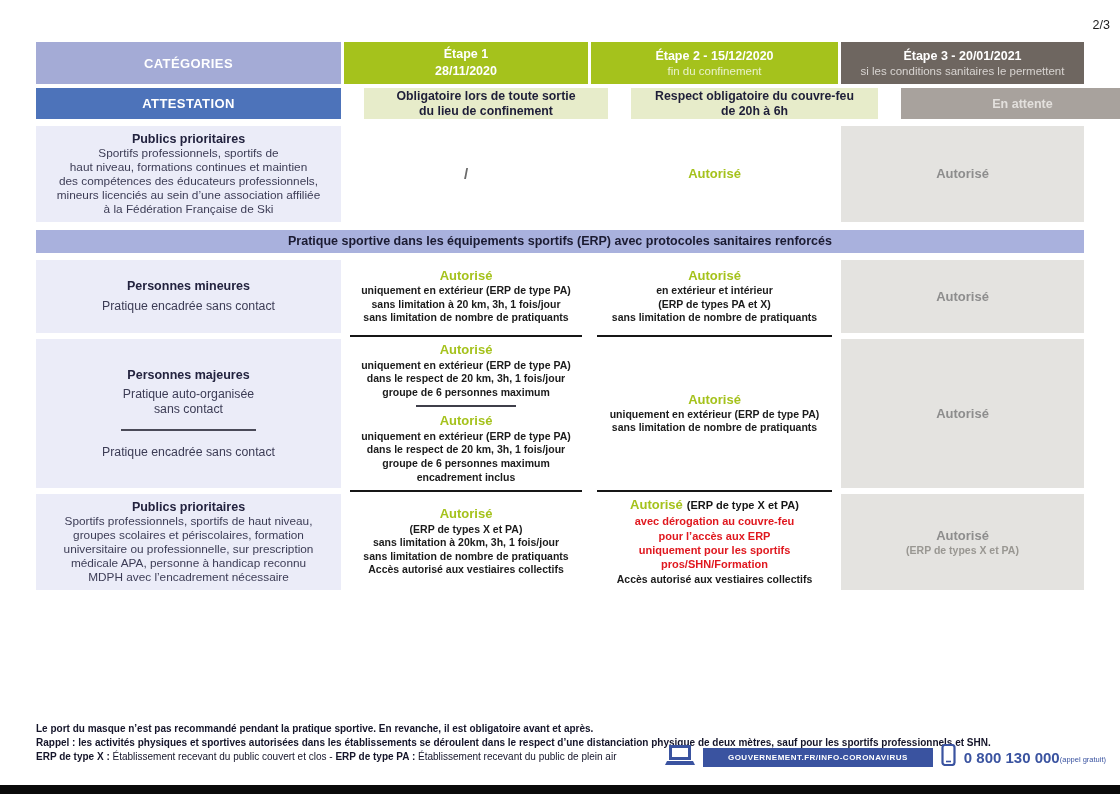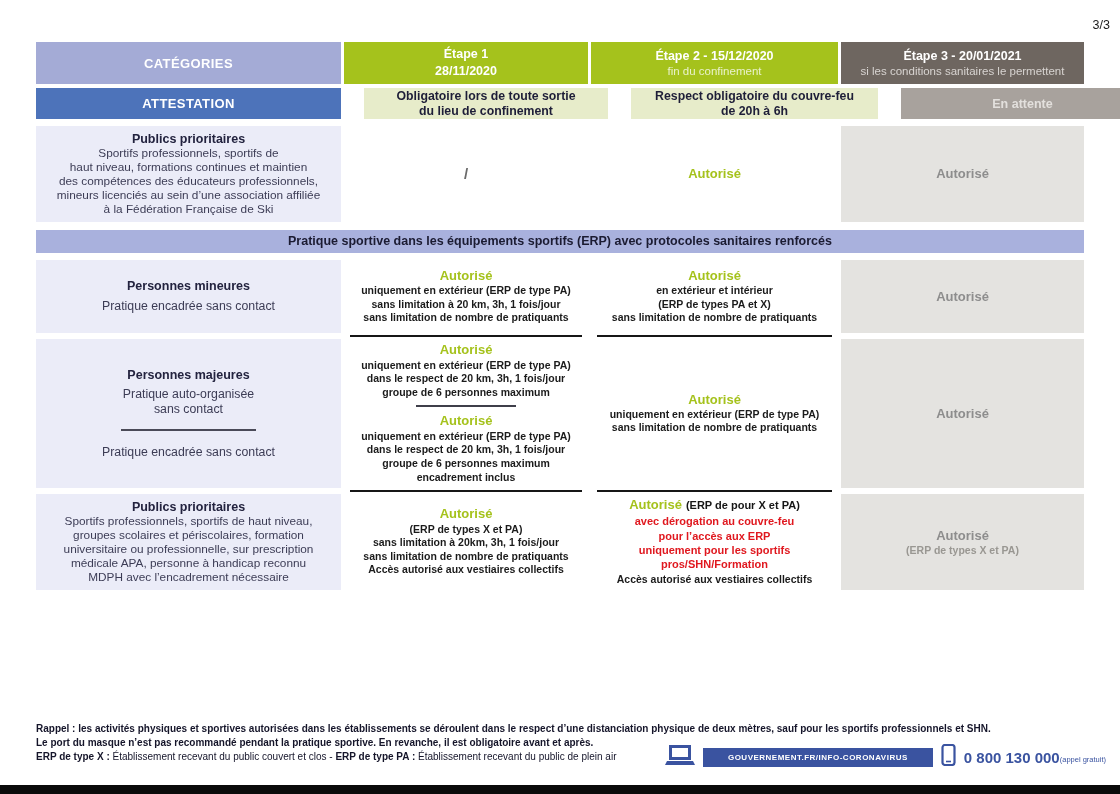--- a/index.html
+++ b/index.html
@@ -79,21 +79,21 @@
   .phone-number { color:#3a53a0; font-weight:bold; font-size:15px; line-height:1; white-space:nowrap; }
   .phone-note { color:#3a53a0; font-size:7.5px; line-height:1.3; }
 
   .bottom-bar { position:absolute; left:0; right:0; bottom:0; height:9px; background:#0a0a0a; }
 </style>
 </head>
 <body>
 
 <div class="page">
 
-  <div class="page-num">3/3</div>
+  <div class="page-num">2/3</div>
 
   <div class="tbl">
 
     <div class="grid r-head1">
       <div class="cell hdr-cat">CATÉGORIES</div>
       <div class="cell bg-green">
         <div class="et-title">Étape 1</div>
         <div class="et-title">28/11/2020</div>
       </div>
       <div class="cell bg-green">
@@ -206,39 +206,39 @@
       <div class="cell wcell">
         <div class="status">Autorisé</div>
         <div class="details">(ERP de types X et PA)
 sans limitation à 20km, 3h, 1 fois/jour
 sans limitation de nombre de pratiquants
 Accès autorisé aux vestiaires collectifs</div>
       </div>
       <div class="cell wcell">
         <div class="status-line">
           <span class="status">Autorisé</span>
-          <span class="status-note">(ERP de pour X et PA)</span>
+          <span class="status-note">(ERP de type X et PA)</span>
         </div>
         <div class="red-details">avec dérogation au couvre-feu
 pour l’accès aux ERP
 uniquement pour les sportifs
 pros/SHN/Formation</div>
         <div class="details">Accès autorisé aux vestiaires collectifs</div>
       </div>
       <div class="cell gcell">
         <div class="gstatus">Autorisé</div>
         <div class="gnote">(ERP de types X et PA)</div>
       </div>
     </div>
 
   </div>
 
   <div class="footer">
+    <div class="f-line bold">Le port du masque n’est pas recommandé pendant la pratique sportive. En revanche, il est obligatoire avant et après.</div>
     <div class="f-line bold">Rappel : les activités physiques et sportives autorisées dans les établissements se déroulent dans le respect d’une distanciation physique de deux mètres, sauf pour les sportifs professionnels et SHN.</div>
-    <div class="f-line bold">Le port du masque n’est pas recommandé pendant la pratique sportive. En revanche, il est obligatoire avant et après.</div>
     <div class="f-line"><span class="bold">ERP de type X :</span><span> Établissement recevant du public couvert et clos - </span><span class="bold">ERP de type PA :</span><span> Établissement recevant du public de plein air</span></div>
   </div>
 
   <div class="gov-group">
     <span>
       <svg width="30" height="22" viewBox="0 0 30 22" aria-hidden="true">
         <rect x="4" y="1" width="22" height="15" fill="#3a53a0"></rect>
         <rect x="7" y="4" width="16" height="9" fill="#ffffff"></rect>
         <path d="M2 17 L28 17 L30 21 L0 21 Z" fill="#3a53a0"></path>
       </svg>

